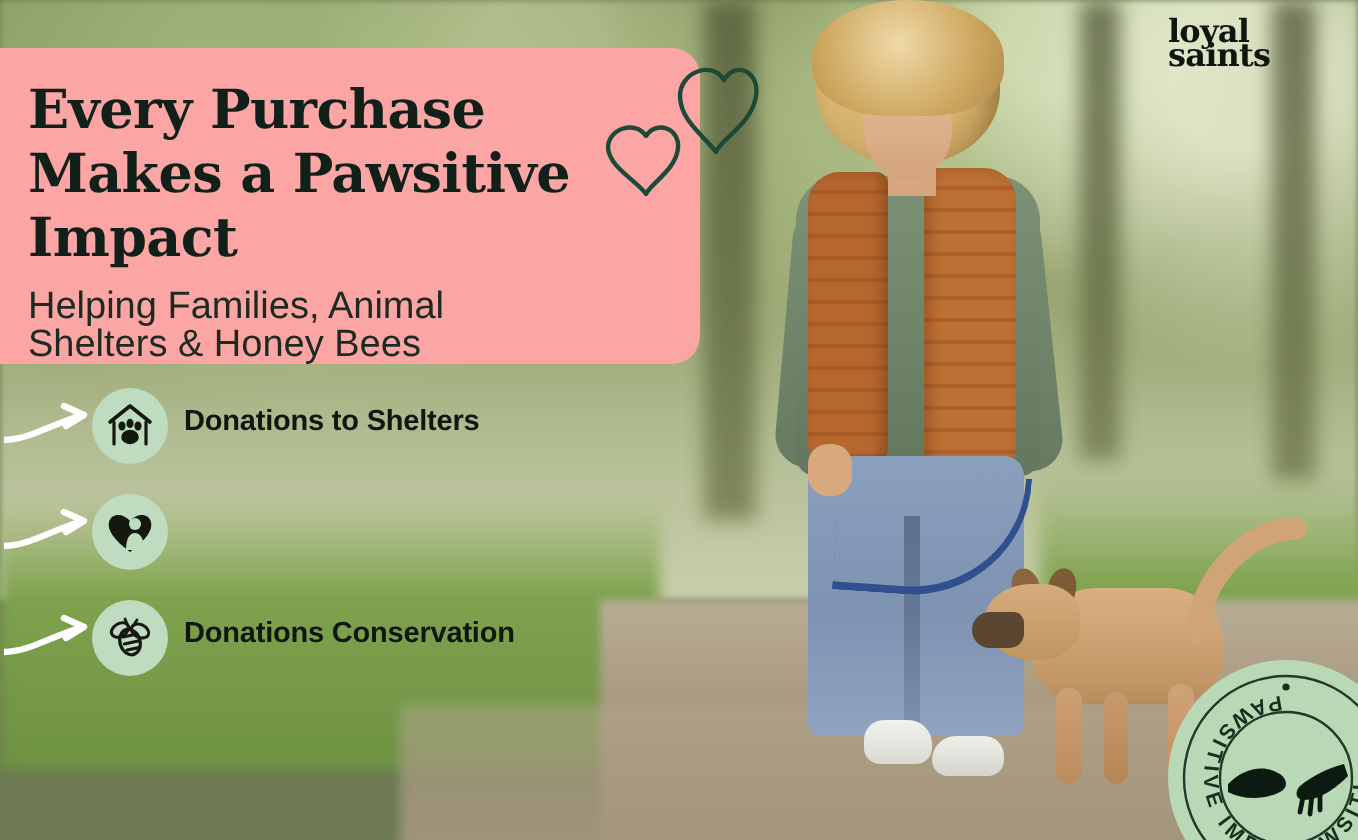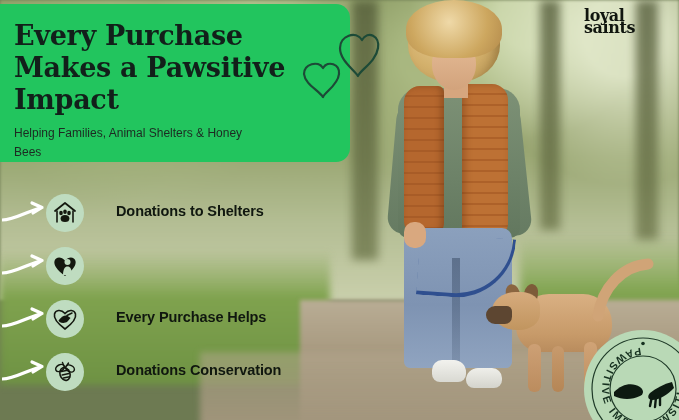--- a/index.html
+++ b/index.html
@@ -131,33 +131,33 @@
     background:#5d4631;
   }
   .dog-ear1 { left:506px; top:284px; width:14px; height:20px; border-radius:50% 50% 20% 20%; background:#8a6540; transform:rotate(-16deg);}
   .dog-ear2 { left:524px; top:284px; width:14px; height:20px; border-radius:50% 50% 20% 20%; background:#7d5b39; transform:rotate(12deg);}
   .dog-leg1 { left:528px; top:344px; width:13px; height:48px; border-radius:6px; background:linear-gradient(180deg,#cda075,#bb8c5e);}
   .dog-leg2 { left:552px; top:346px; width:12px; height:46px; border-radius:6px; background:linear-gradient(180deg,#c79a6d,#b58656);}
   .dog-leg3 { left:584px; top:342px; width:13px; height:50px; border-radius:6px; background:linear-gradient(180deg,#d0a376,#be8f61);}
 
   
   .panel {
-    position:absolute; left:0; top:4px; width:350px; height:158px;
-    background:#22c55e; border-radius:0 14px 14px 0;
+    position:absolute; left:0; top:24px; width:350px; height:158px;
+    background:#fca5a5; border-radius:0 14px 14px 0;
   }
   .headline {
     position:absolute; left:14px; top:16px; width:330px;
     font-family:"DejaVu Serif", serif;
     font-weight:700; font-size:27px; line-height:32px;
     color:#12201a; letter-spacing:-.3px;
   }
   .subtitle {
     position:absolute; left:14px; top:120px; width:250px;
     font-family:"Liberation Sans", sans-serif;
-    font-size:12px; line-height:19px; color:#1d2a22; font-weight:400;
+    font-size:19px; line-height:19px; color:#1d2a22; font-weight:400;
   }
 
   
   .hearts { position:absolute; left:296px; top:18px; width:84px; height:86px; }
 
   
   .logo {
     position:absolute; left:584px; top:8px; width:76px; text-align:left;
     font-family:"DejaVu Serif", serif; color:#10150f;
     line-height:15px;
@@ -172,21 +172,20 @@
   .badge {
     position:absolute; left:46px; top:2px; width:38px; height:38px; border-radius:50%;
     background:#bfdcc0; display:flex; align-items:center; justify-content:center;
   }
   .badge svg { display:block; }
   .flabel {
     position:absolute; left:92px; top:11px;
     font-family:"Liberation Sans", sans-serif;
     font-size:14.5px; font-weight:700; color:#10170f; white-space:nowrap;
     letter-spacing:-.1px;
-    margin-left:24px;
   }
 
   
   .seal {
     position:absolute; left:584px; top:330px; width:118px; height:118px;
     border-radius:50%; background:#b9d9b6;
   }
   .seal svg { position:absolute; left:0; top:0; }
 </style>
 </head>
@@ -279,34 +278,20 @@
       </svg>
       <div class="badge">
         <svg width="26" height="26" viewBox="0 0 26 26">
           <path d="M13 23 C5 17, 1.5 12, 2.5 8 C3.5 4, 9 3, 13 7.5 C17 3, 22.5 4, 23.5 8 C24.5 12, 21 17, 13 23 Z" fill="#14180f"></path>
           <circle cx="15.5" cy="9" r="3" fill="#bfdcc0"></circle>
           <path d="M11 22 C11 16, 13 13.5, 15.5 13.5 C18 13.5, 20 16, 20 22 Z" fill="#bfdcc0"></path>
         </svg>
       </div>
     </div>
 
-    <div class="feature">
-      <svg class="arrow" viewBox="0 0 44 26">
-        <path d="M0 20 C 12 20, 24 12, 38 8" stroke="#ffffff" stroke-width="3.2" fill="none" stroke-linecap="round"></path>
-        <path d="M30 3 L40 7.5 L31 13" stroke="#ffffff" stroke-width="3.2" fill="none" stroke-linecap="round" stroke-linejoin="round"></path>
-      </svg>
-      <div class="badge">
-        <svg width="26" height="26" viewBox="0 0 26 26">
-          <path d="M13 23 C5 17, 1.5 12, 2.5 8 C3.5 4, 9 3, 13 7.5 C17 3, 22.5 4, 23.5 8 C24.5 12, 21 17, 13 23 Z" fill="none" stroke="#14180f" stroke-width="1.6"></path>
-          <path d="M6.5 14.5 C9 11, 12 9, 15 9.5 L18.5 12 L15.5 15.5 C13 17.5, 9.5 17, 7.5 16 Z" fill="#14180f"></path>
-          <path d="M15 9.5 L20 7" stroke="#14180f" stroke-width="1.5" stroke-linecap="round"></path>
-        </svg>
-      </div>
-      <div class="flabel">Every Purchase Helps</div>
-    </div>
 
     <div class="feature">
       <svg class="arrow" viewBox="0 0 44 26">
         <path d="M0 20 C 12 20, 24 12, 38 8" stroke="#ffffff" stroke-width="3.2" fill="none" stroke-linecap="round"></path>
         <path d="M30 3 L40 7.5 L31 13" stroke="#ffffff" stroke-width="3.2" fill="none" stroke-linecap="round" stroke-linejoin="round"></path>
       </svg>
       <div class="badge">
         <svg width="26" height="26" viewBox="0 0 26 26">
           <ellipse cx="13" cy="15" rx="5" ry="6.5" fill="none" stroke="#14180f" stroke-width="1.6" transform="rotate(-18 13 15)"></ellipse>
           <path d="M9.5 12.5 L16.5 11 M10.2 16 L17 14.5 M11.5 19 L17.5 17.8" stroke="#14180f" stroke-width="1.6" stroke-linecap="round"></path>

